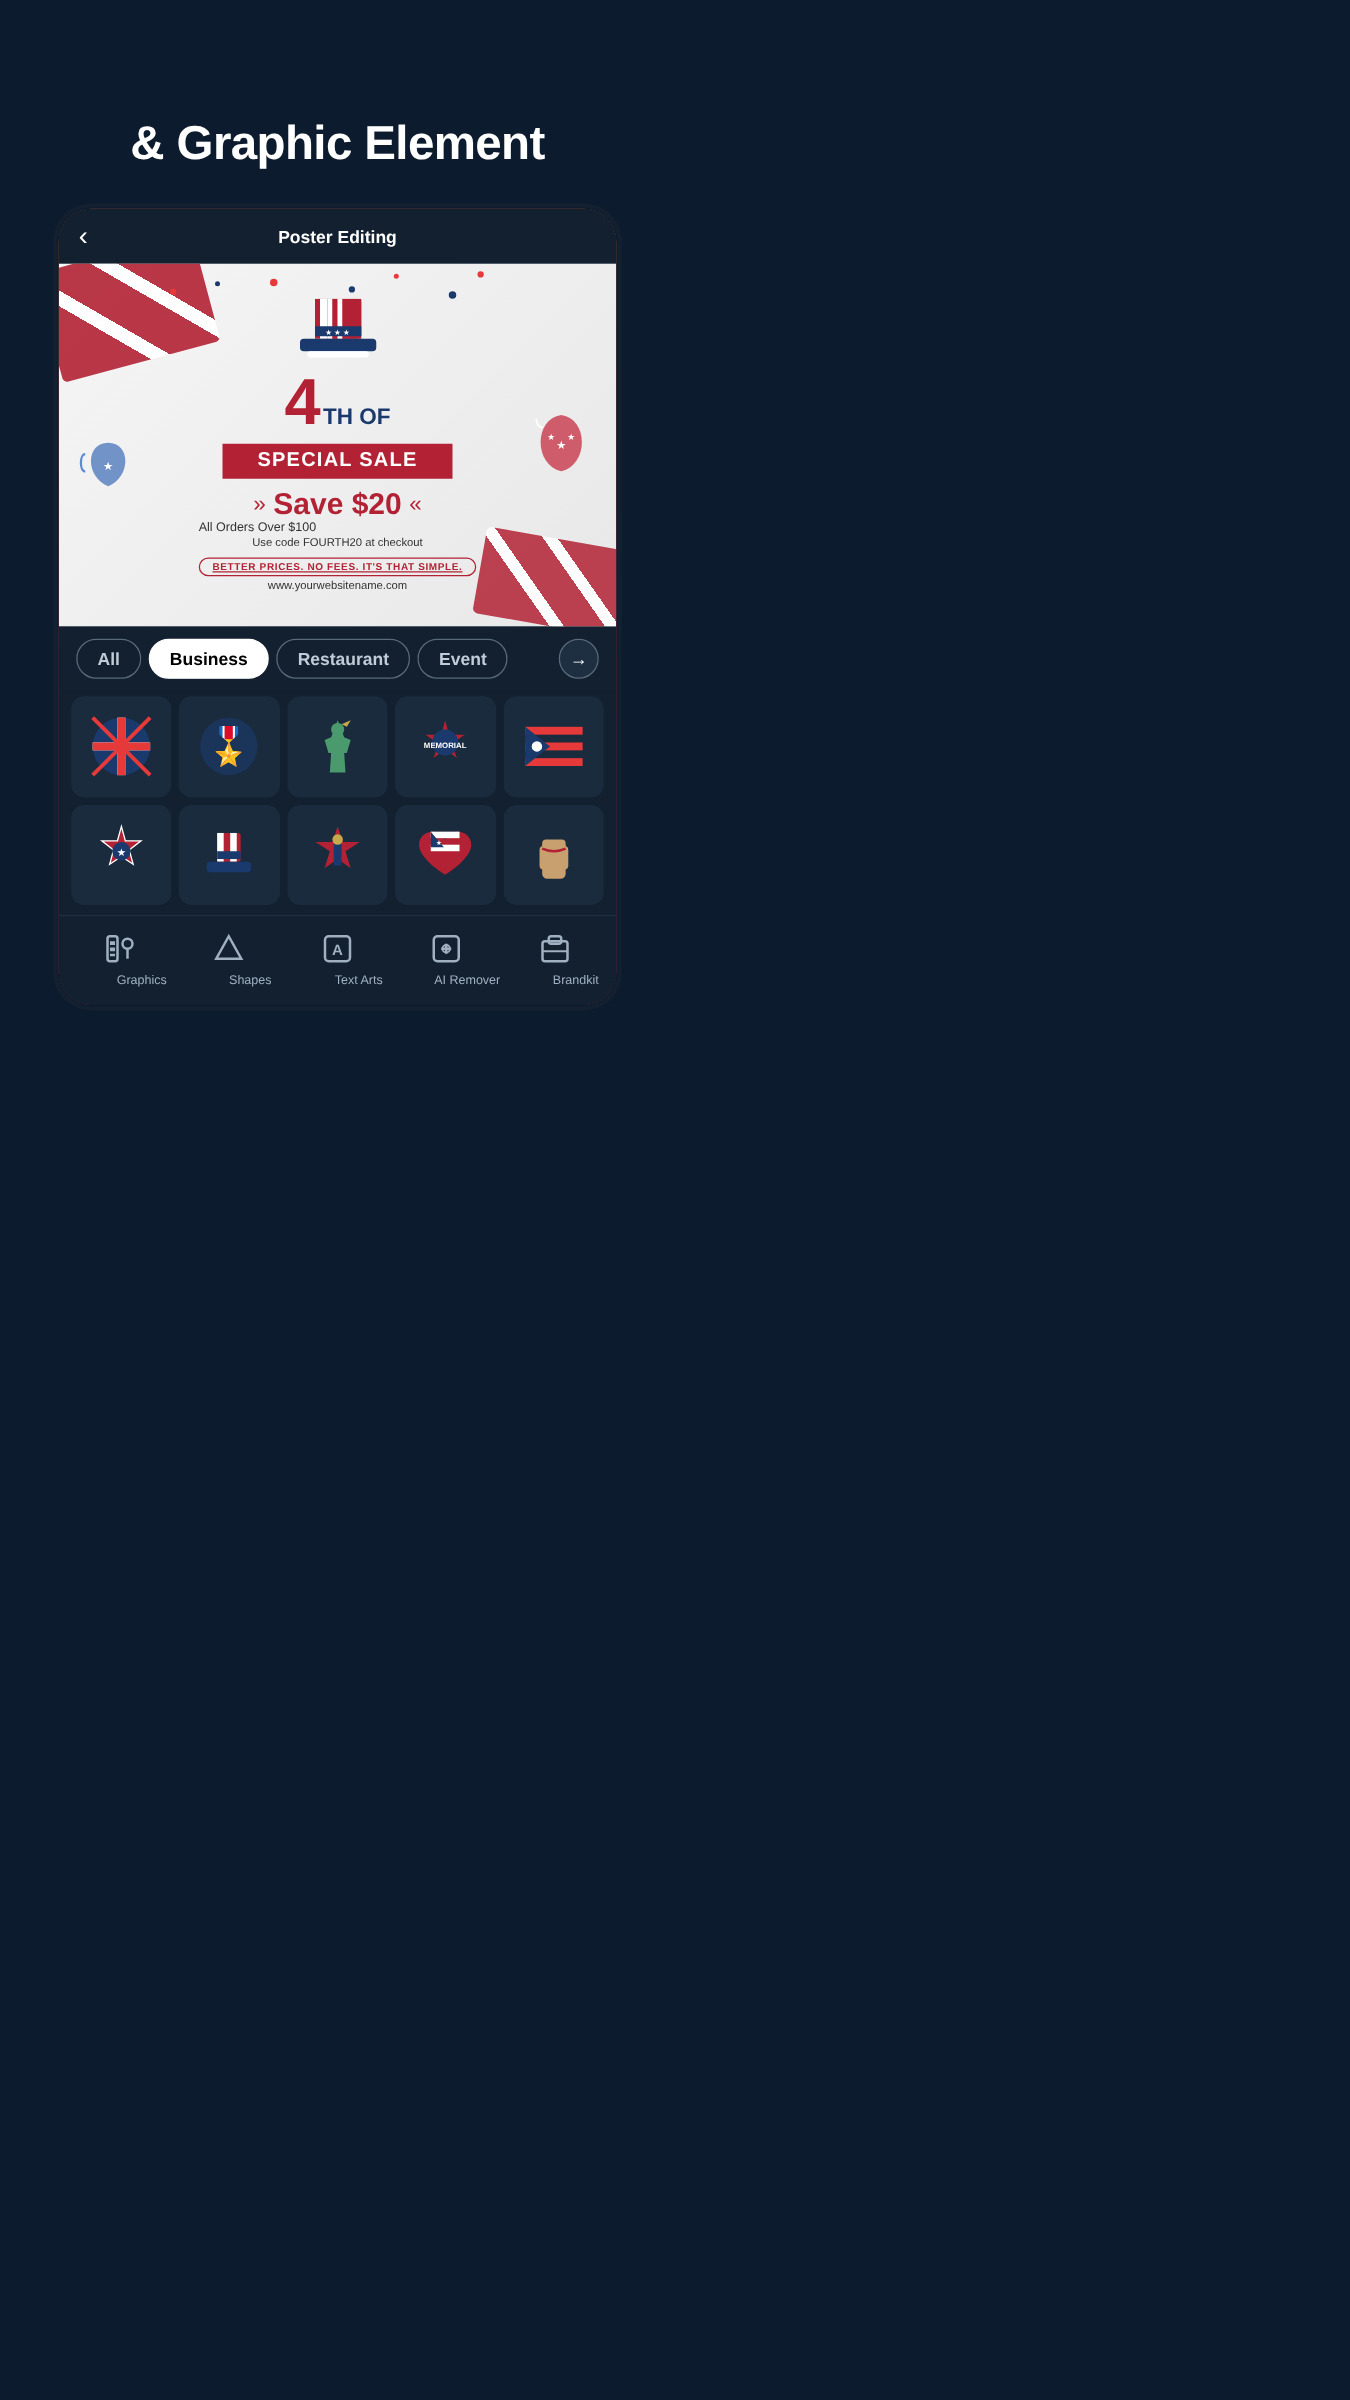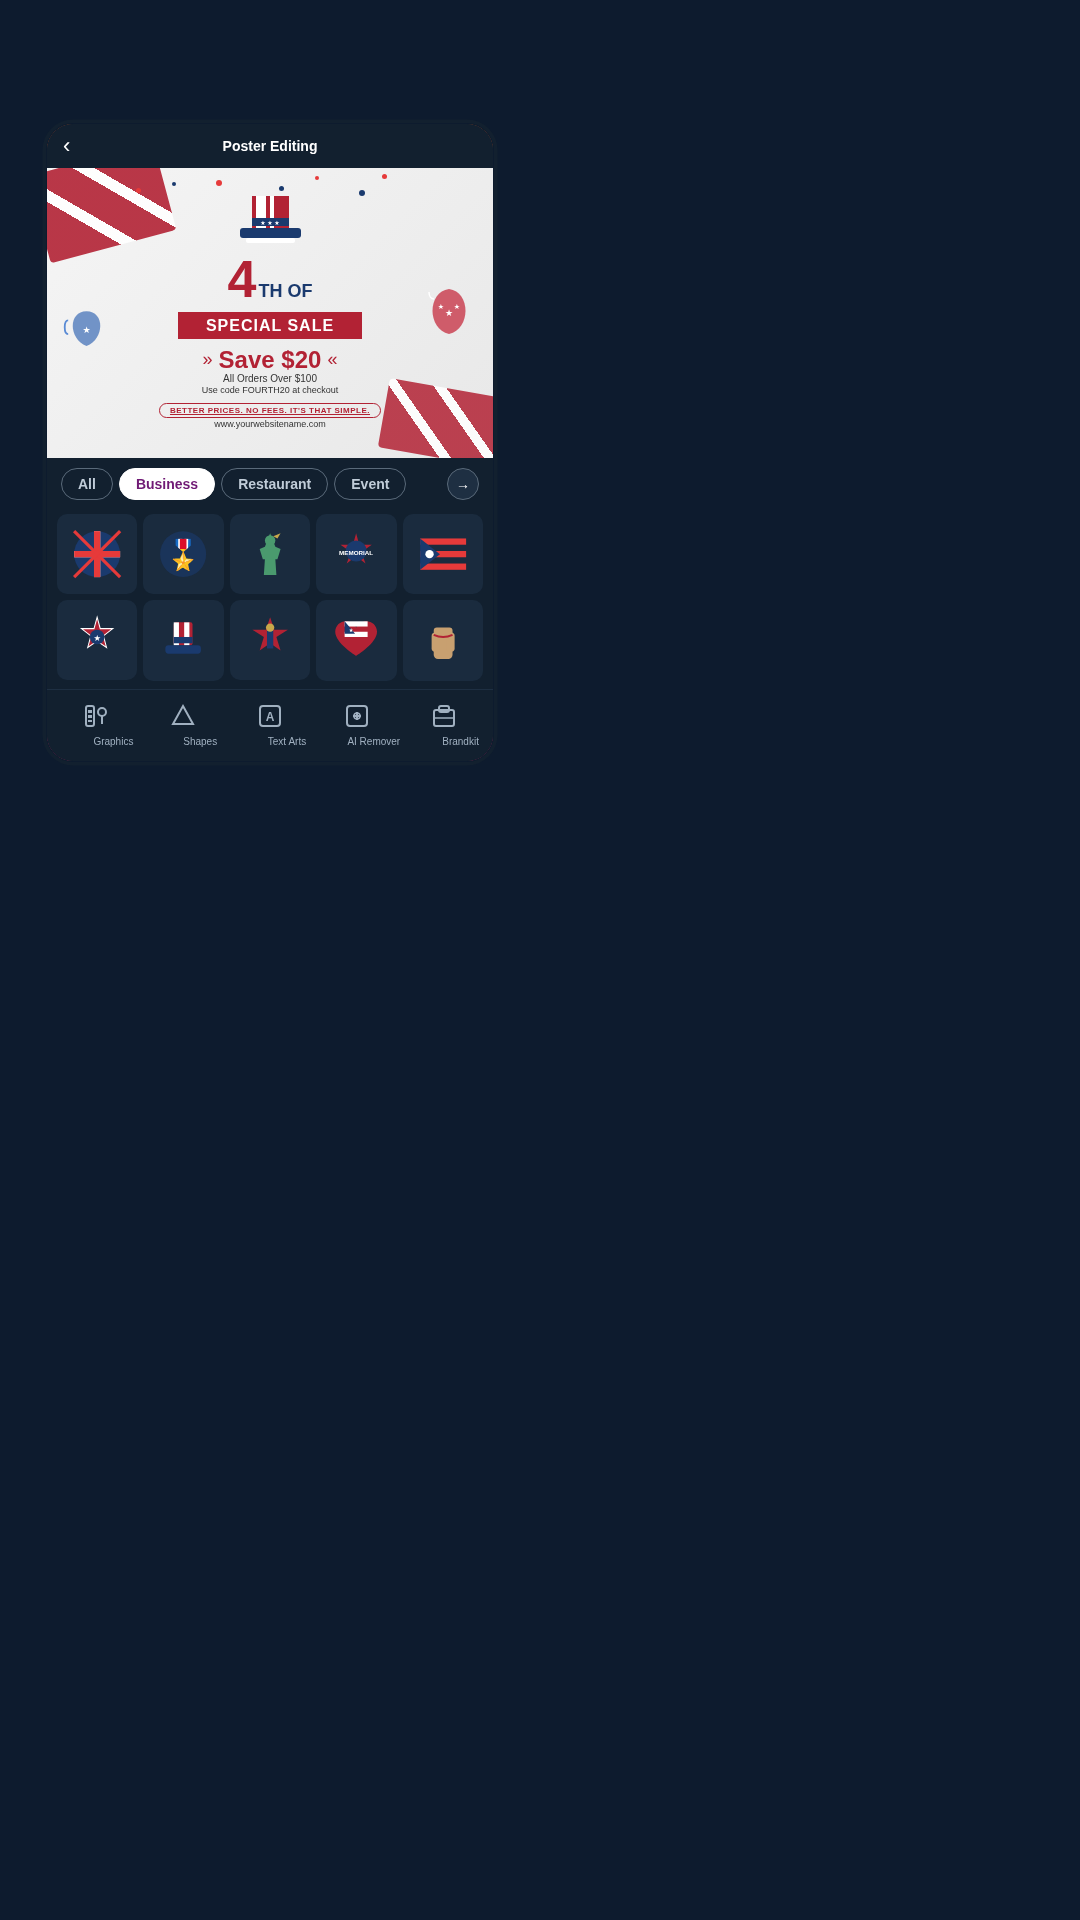--- a/index.html
+++ b/index.html
@@ -198,21 +198,21 @@
 
     .save-amount {
       font-size: 24px;
       font-weight: 900;
       color: #B22234;
     }
 
     .orders-text {
       font-size: 10px;
       color: #333;
-      text-align: center;
+      text-align: left;
     }
 
     .code-text {
       font-size: 9px;
       color: #333;
       text-align: center;
       margin: 2px 0;
     }
 
     .better-prices-badge {
@@ -271,21 +271,21 @@
       font-weight: 600;
       white-space: nowrap;
       cursor: pointer;
       border: 1.5px solid #5a6a7a;
       color: #c0ccd8;
       background: transparent;
     }
 
     .tab-pill.active {
       background: #fff;
-      color: #701a75;
+      color: #000000;
       border-color: #fff;
       font-weight: 700;
     }
 
     .tab-arrow {
       width: 32px;
       height: 32px;
       border-radius: 50%;
       background: #1e2f42;
       border: 1.5px solid #5a6a7a;
@@ -357,20 +357,21 @@
       font-weight: 500;
       margin-left: 34px;
     }
   </style>
 </head>
 <body>
 
 <div style="text-align:center; padding: 22px 40px 10px;">
   <div class="hero-title">
     <br>
+    <span>&amp; Graphic Element</span>
   </div>
 </div>
 
 <div class="phone-frame">
   <div class="phone-inner">
 
     <div class="app-header">
       <span class="back-btn">‹</span>
       <span class="header-title">Poster Editing</span>
     </div>

